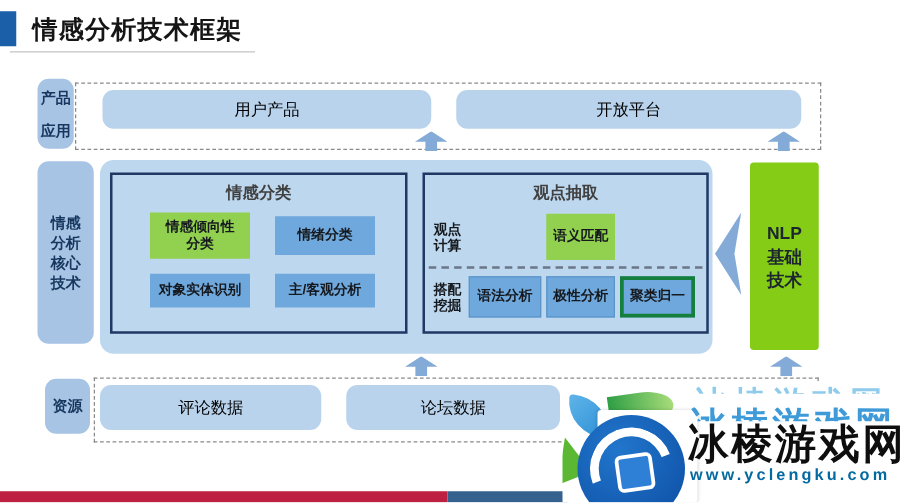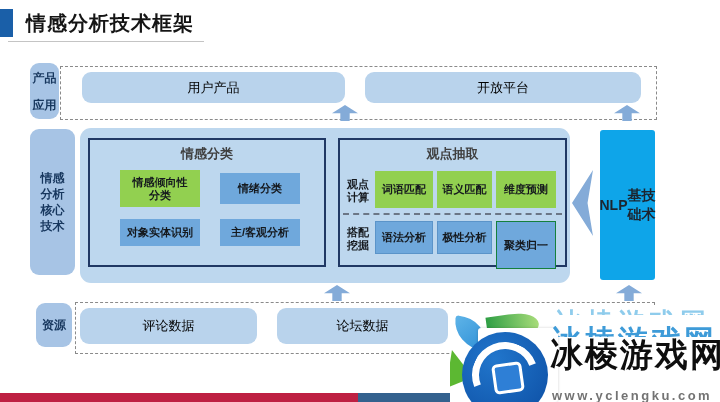--- a/index.html
+++ b/index.html
@@ -66,25 +66,25 @@
   .mini-label{position:absolute;width:32px;font-size:11px;font-weight:bold;color:#15191e;
               line-height:13px;text-align:center;}
   .ml-calc{left:2px;top:38px;}
   .ml-mining{left:2px;top:86px;}
   .sep-dashed{position:absolute;left:3px;right:3px;top:73px;border-top:2px dashed #6b7686;}
   .c-word{left:35px;top:31px;width:58px;height:37px;}
   .c-sem{left:97px;top:31px;width:55px;height:37px;}
   .c-dim{left:156px;top:31px;width:60px;height:37px;}
   .c-syntax{left:35px;top:81px;width:58px;height:33px;border:1px solid #5B94C9;box-sizing:border-box;}
   .c-polarity{left:97px;top:81px;width:55px;height:33px;border:1px solid #5B94C9;box-sizing:border-box;}
-  .c-cluster{left:156px;top:81px;width:60px;height:48px;border:1px solid #15803d;box-sizing:border-box;}
-
-  
-  .nlp-box{position:absolute;left:600px;top:130px;width:55px;height:150px;background:#0ea5e9;border-radius:3px;
-           display:flex;flex-direction:row;align-items:center;justify-content:center;
+  .c-cluster{left:156px;top:81px;width:60px;height:33px;border:3px solid #15803d;box-sizing:border-box;}
+
+  
+  .nlp-box{position:absolute;left:600px;top:130px;width:55px;height:150px;background:#84cc16;border-radius:3px;
+           display:flex;flex-direction:column;align-items:center;justify-content:center;
            font-size:14px;font-weight:bold;color:#1c2530;line-height:19px;text-align:center;}
   .nlp-box span{display:block;}
 
   
   .bar{position:absolute;top:393px;height:9px;z-index:2;}
   .bar-red{left:0;width:358px;background:#BE2042;}
   .bar-blue{left:358px;width:96px;background:#34618E;}
 
   
   .watermark{position:absolute;left:450px;top:305px;width:270px;height:97px;background:#fff;
@@ -105,21 +105,21 @@
              border:7px solid #fff;border-radius:50%;border-right-color:transparent;
              border-bottom-color:transparent;transform:rotate(24deg);}
   .wm-circle::after{content:"";position:absolute;left:31px;top:31px;width:24px;height:24px;
              background:#2E7FD6;border:3px solid #fff;border-radius:5px;transform:rotate(-8deg);}
   .wm-bluerow{position:absolute;overflow:hidden;font-weight:bold;white-space:nowrap;}
   .wm-bluerow span{display:block;line-height:1;}
   .wm-row1{left:106px;top:4px;width:160px;height:6px;color:#8FCCEC;font-size:26px;letter-spacing:5px;}
   .wm-row2{left:102px;top:21px;width:166px;height:11px;color:#3E9BD8;font-size:30px;letter-spacing:3px;}
   .wm-name{position:absolute;left:100px;top:31px;font-size:33px;font-weight:bold;color:#0e0e0e;
            letter-spacing:2px;white-space:nowrap;line-height:1.15;}
-  .wm-url{position:absolute;left:102px;top:83px;font-size:13px;font-weight:bold;color:#737373;
+  .wm-url{position:absolute;left:102px;top:67px;font-size:13px;font-weight:bold;color:#0369a1;
           letter-spacing:2.5px;white-space:nowrap;}
 </style>
 </head>
 <body>
 
 <div class="stage">
 
   <div class="title-accent"></div>
   <h1 class="title">情感分析技术框架</h1>
   <div class="title-rule"></div>
@@ -167,28 +167,22 @@
       <span>主/客观分析</span>
     </div>
   </div>
 
   <div class="framed framed-right">
     <div class="framed-title">观点抽取</div>
     <div class="mini-label ml-calc">
       <span>观点</span>
       <span>计算</span>
     </div>
-    <div class="cell cell-green c-word">
-      <span>词语匹配</span>
-    </div>
     <div class="cell cell-green c-sem">
       <span>语义匹配</span>
-    </div>
-    <div class="cell cell-green c-dim">
-      <span>维度预测</span>
     </div>
     <div class="sep-dashed"></div>
     <div class="mini-label ml-mining">
       <span>搭配</span>
       <span>挖掘</span>
     </div>
     <div class="cell cell-blue c-syntax">
       <span>语法分析</span>
     </div>
     <div class="cell cell-blue c-polarity">

